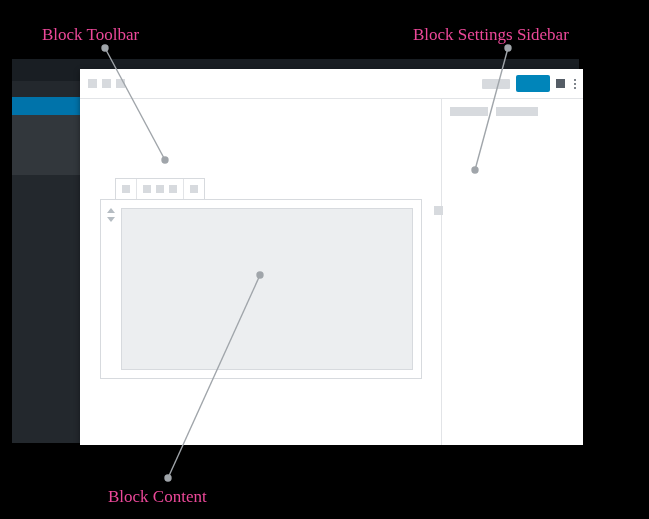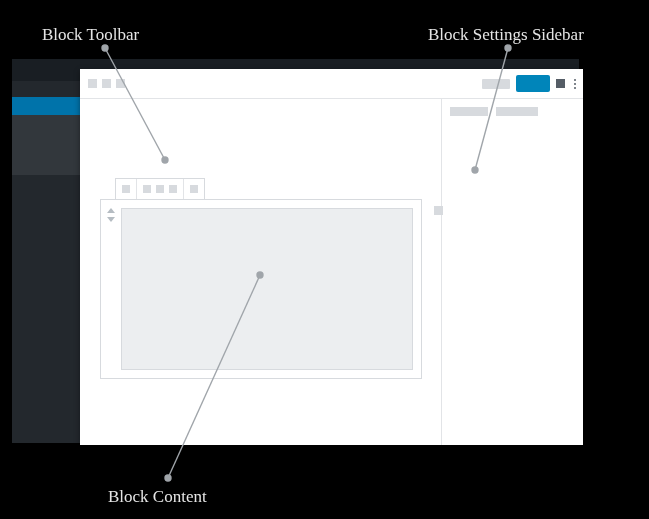--- a/index.html
+++ b/index.html
@@ -7,21 +7,21 @@
     body {
       background: #000;
       position: relative;
       font-family: Georgia, 'Times New Roman', serif;
       overflow: hidden;
     }
     
     
     .label {
       position: absolute;
-      color: #e5e5e5;
+      color: #ec4899;
       font-size: 17px;
       font-family: Georgia, 'Times New Roman', serif;
       white-space: nowrap;
     }
     
     
     .admin-frame {
       position: absolute;
       left: 12px;
       top: 59px;
@@ -165,21 +165,21 @@
     svg.overlay {
       position: absolute;
       left: 0; top: 0; width: 649px; height: 519px;
       pointer-events: none;
     }
   </style>
 </head>
 <body>
 
 <div class="label" style="left:42px; top:25px;">Block Toolbar</div>
-<div class="label" style="left:428px; top:25px;">Block Settings Sidebar</div>
+<div class="label" style="left:413px; top:25px;">Block Settings Sidebar</div>
 <div class="label" style="left:108px; top:487px;">Block Content</div>
 
 <div class="admin-frame">
   <div class="admin-bar"></div>
   <div class="admin-side-active"></div>
   <div class="admin-side-sub"></div>
 </div>
 
 <div class="editor">
 

